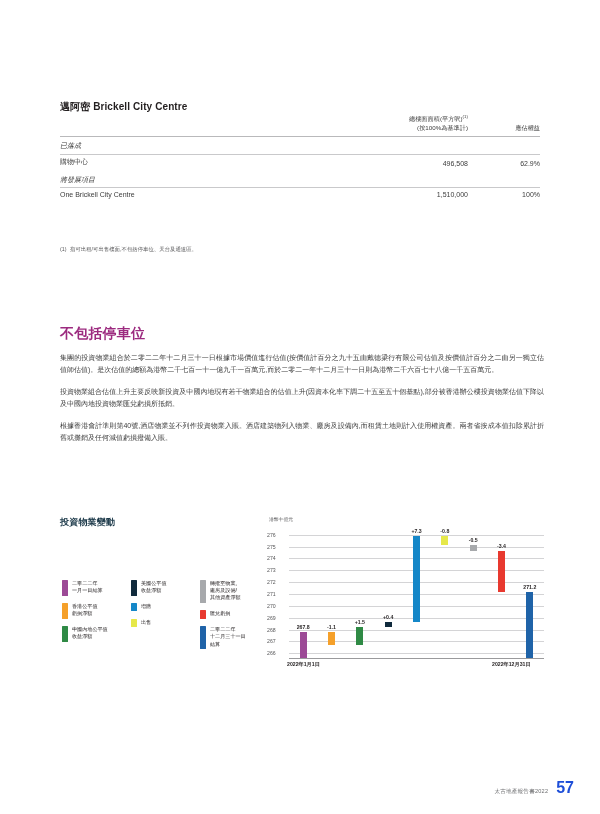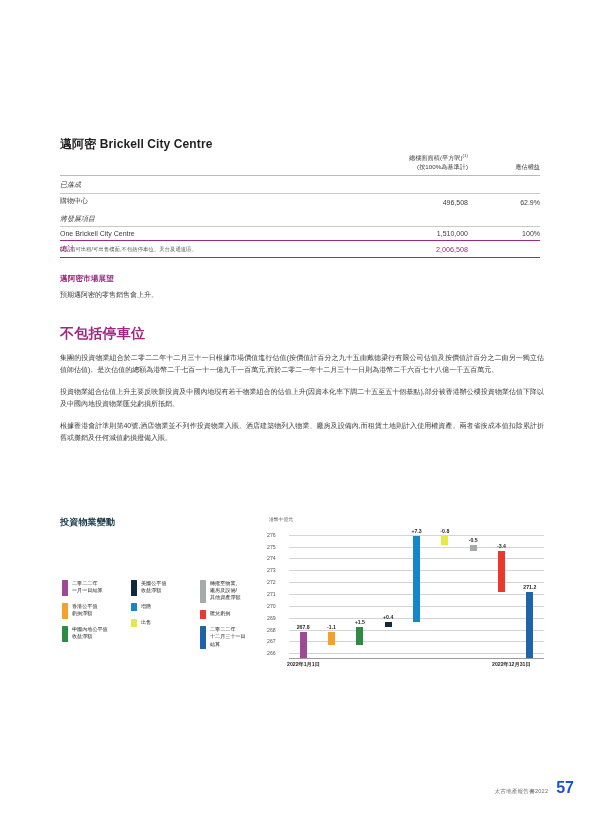--- a/index.html
+++ b/index.html
@@ -6,21 +6,21 @@
   html, body {
     width: 600px; height: 814px;
     background: #ffffff;
     font-family: "Liberation Sans", "DejaVu Sans", sans-serif;
     color: #231f20;
     overflow: hidden;
   }
   .page { position: relative; width: 600px; height: 814px; }
 
   
-  .h-sub { font-size: 12px; font-weight: bold; color: #231f20; letter-spacing: .1px; margin-top: 36px; }
+  .h-sub { font-size: 10px; font-weight: bold; color: #231f20; letter-spacing: .1px; }
   .h-magenta { font-size: 7.6px; font-weight: bold; color: #9c2a7f; letter-spacing: .1px; }
   .h-big { font-size: 14px; font-weight: bold; color: #9c2a7f; letter-spacing: .2px; }
   .h-dark { font-size: 9px; font-weight: bold; color: #1d3a4a; letter-spacing: .2px; }
   .body-p { font-size: 7px; line-height: 1.72; color: #3c3c3c; text-align: justify; }
   .foot-note { font-size: 5.4px; color: #58585a; line-height: 1.5; }
 
   
   .tbl-wrap { position: absolute; left: 60px; top: 100px; width: 480px; }
   table.bcc { width: 100%; border-collapse: collapse; }
   table.bcc th, table.bcc td { font-weight: normal; vertical-align: bottom; }
@@ -123,39 +123,30 @@
           <td class="grp-label"></td>
         </tr>
         <tr class="rule-thin">
             <td colspan="3"></td>
           </tr>
         <tr>
           <td class="row-label">One Brickell City Centre</td>
           <td class="row-num">1,510,000</td>
           <td class="row-num">100%</td>
         </tr>
-        <tr class="total-row">
-          <td>總計</td>
-          <td class="num">2,006,508</td>
-          <td class="num"></td>
-        </tr>
       </tbody>
     </table>
   </div>
 
   <div class="blk" style="top:245px;">
     <div class="foot-note">
       <span style="display:inline-block;width:10px;">(1)</span><span>指可出租/可出售樓面,不包括停車位、天台及通道區。</span>
     </div>
   </div>
 
-  <div class="blk" style="top:274px;">
-    <div class="h-magenta">邁阿密市場展望</div>
-    <div class="body-p" style="margin-top:5px;">預期邁阿密的零售銷售會上升。</div>
-  </div>
 
   <div class="blk" style="top:325px;">
     <div class="h-big">不包括停車位</div>
     <div class="body-p" style="margin-top:9px;">集團的投資物業組合於二零二二年十二月三十一日根據市場價值進行估值(按價值計百分之九十五由戴德梁行有限公司估值及按價值計百分之二由另一獨立估值師估值)。是次估值的總額為港幣二千七百一十一億九千一百萬元,而於二零二一年十二月三十一日則為港幣二千六百七十八億一千五百萬元。</div>
     <div class="body-p" style="margin-top:10px;">投資物業組合估值上升主要反映新投資及中國內地現有若干物業組合的估值上升(因資本化率下調二十五至五十個基點),部分被香港辦公樓投資物業估值下降以及中國內地投資物業匯兌虧損所抵銷。</div>
     <div class="body-p" style="margin-top:10px;">根據香港會計準則第40號,酒店物業並不列作投資物業入賬。酒店建築物列入物業、廠房及設備內,而租賃土地則計入使用權資產。兩者省按成本值扣除累計折舊或攤銷及任何減值虧損撥備入賬。</div>
   </div>
 
   <div class="chart-sec">
     <div class="chart-title h-dark">投資物業變動</div>

